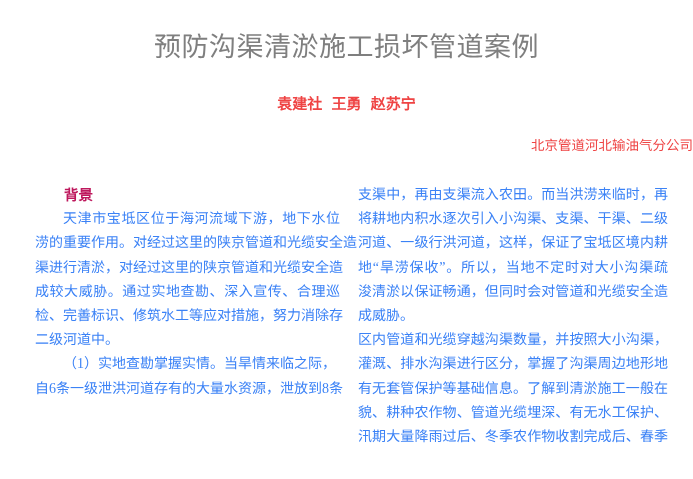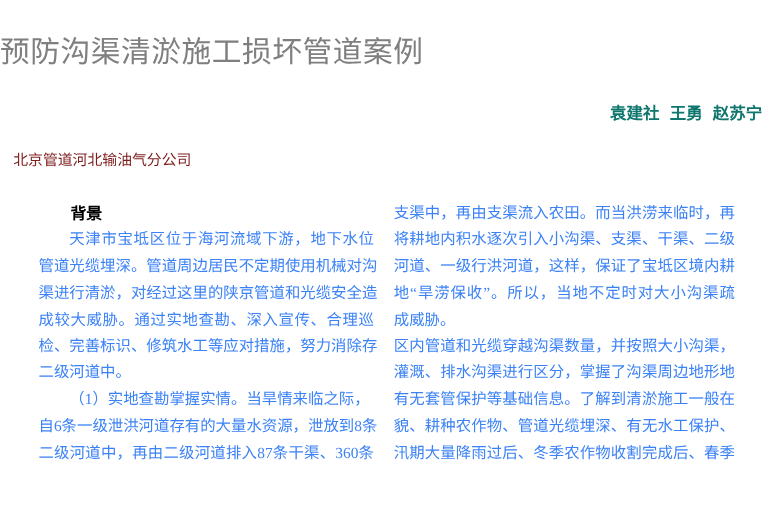--- a/index.html
+++ b/index.html
@@ -10,47 +10,46 @@
     font-family: "Liberation Serif", serif;
   }
   .page {
     position: relative;
     width: 693px; height: 479px;
     background: #ffffff;
   }
   .doc-title {
     position: absolute;
     top: 31px; left: 0; right: 0;
-    text-align: left;
+    text-align: center;
     font-family: "Liberation Sans", sans-serif;
     font-size: 27px;
     font-weight: 400;
     letter-spacing: 0.5px;
     color: #7f7f7f;
     line-height: 32px;
   }
   .authors {
     position: absolute;
     top: 95px; left: 0; right: 0;
-    text-align: right;
+    text-align: center;
     font-family: "Liberation Sans", sans-serif;
     font-size: 15px;
     font-weight: bold;
-    color: #0f766e;
+    color: #ef4444;
     word-spacing: 5px;
     line-height: 17px;
   }
   .affiliation {
     position: absolute;
     top: 138px; left: 0; right: 0;
-    text-align: left;
+    text-align: right;
     font-size: 13.5px;
-    color: #7f1d1d;
+    color: #ef4444;
     line-height: 16px;
-    padding-left: 12px;
   }
   .columns {
     position: absolute;
     top: 183px; left: 35px;
     width: 633px;
     display: flex;
     gap: 18px;
   }
   .col { width: 305px; }
   .col.right { width: 310px; }
@@ -59,56 +58,56 @@
     line-height: 24.2px;
     color: #3b82f6;
     text-align: justify;
     text-align-last: justify;
     white-space: nowrap;
   }
   .ln.ind { text-indent: 2em; }
   .ln.end { text-align-last: left; }
   .ln.hd {
     font-weight: bold;
-    color: #000000;
+    color: #be185d;
     text-align-last: left;
     text-indent: 2em;
     font-family: Liberation Serif, serif;
     font-size: 14.5px;
   }
 </style>
 </head>
 <body>
 
 <div class="page">
 
   <div class="doc-title">预防沟渠清淤施工损坏管道案例</div>
   <div class="authors">袁建社 王勇 赵苏宁</div>
   <div class="affiliation">北京管道河北输油气分公司</div>
 
   <div class="columns">
 
     <div class="col left">
       <div class="ln hd">背景</div>
       <div class="ln ind">天津市宝坻区位于海河流域下游，地下水位</div>
-      <div class="ln">管道光缆埋深。管道周边居民不定期使用机械对沟</div>
+      <div class="ln">涝的重要作用。对经过这里的陕京管道和光缆安全造</div>
       <div class="ln">渠进行清淤，对经过这里的陕京管道和光缆安全造</div>
       <div class="ln">成较大威胁。通过实地查勘、深入宣传、合理巡</div>
       <div class="ln">检、完善标识、修筑水工等应对措施，努力消除存</div>
       <div class="ln end">二级河道中。</div>
       <div class="ln ind end">（1）实地查勘掌握实情。当旱情来临之际，</div>
       <div class="ln">自6条一级泄洪河道存有的大量水资源，泄放到8条</div>
-      <div class="ln">二级河道中，再由二级河道排入87条干渠、360条</div>
     </div>
 
     <div class="col right">
       <div class="ln">支渠中，再由支渠流入农田。而当洪涝来临时，再</div>
       <div class="ln">将耕地内积水逐次引入小沟渠、支渠、干渠、二级</div>
       <div class="ln">河道、一级行洪河道，这样，保证了宝坻区境内耕</div>
       <div class="ln">地“旱涝保收”。所以，当地不定时对大小沟渠疏</div>
+      <div class="ln">浚清淤以保证畅通，但同时会对管道和光缆安全造</div>
       <div class="ln end">成威胁。</div>
       <div class="ln">区内管道和光缆穿越沟渠数量，并按照大小沟渠，</div>
       <div class="ln">灌溉、排水沟渠进行区分，掌握了沟渠周边地形地</div>
       <div class="ln">有无套管保护等基础信息。了解到清淤施工一般在</div>
       <div class="ln">貌、耕种农作物、管道光缆埋深、有无水工保护、</div>
       <div class="ln">汛期大量降雨过后、冬季农作物收割完成后、春季</div>
     </div>
 
   </div>
 </div>

